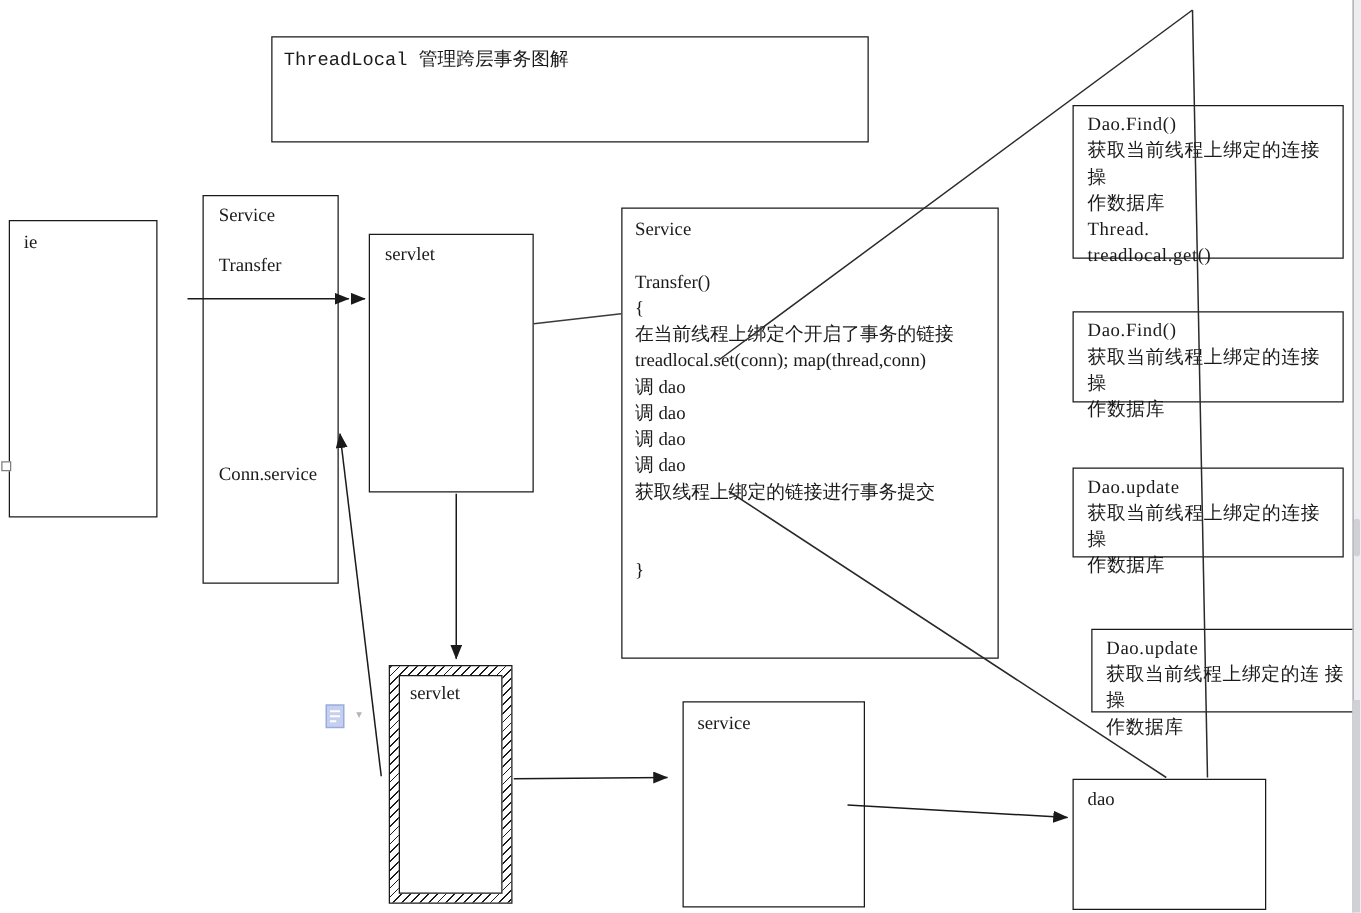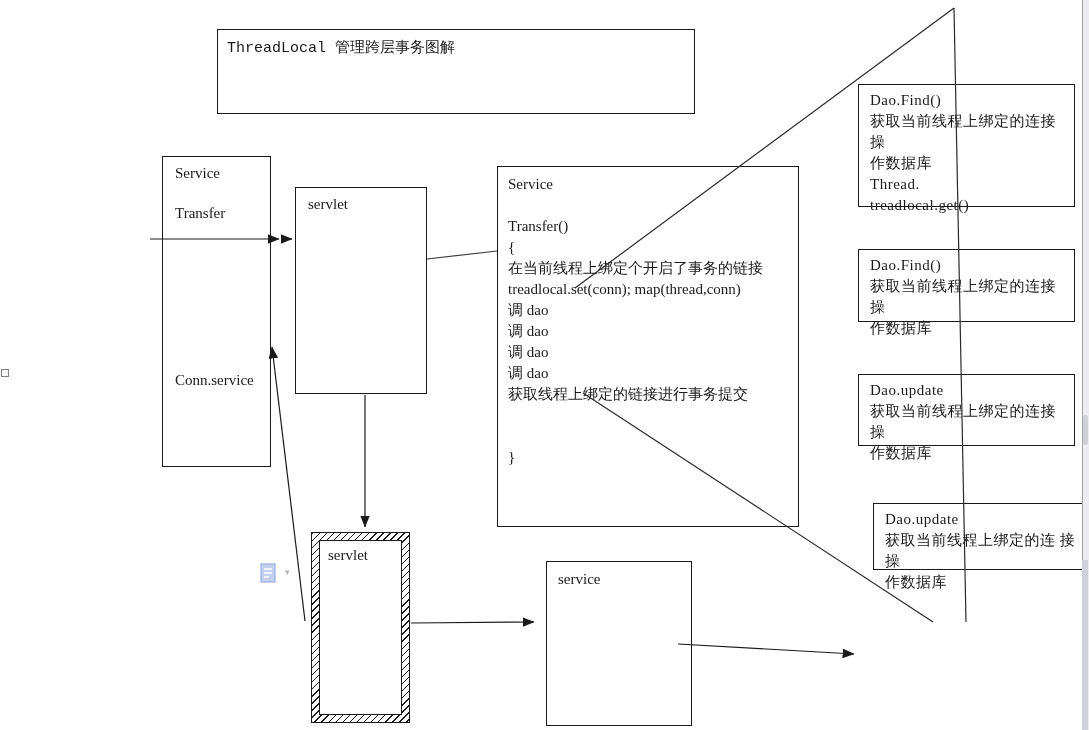--- a/index.html
+++ b/index.html
@@ -54,20 +54,23 @@
 </style>
 </head>
 <body>
 
 <div class="canvas">
 
   <div class="box title-box" style="left:200px;top:29px;width:478px;height:85px;margin-left:17px;">
     <span class="lbl" style="left:9px;top:8px;">ThreadLocal 管理跨层事务图解</span>
   </div>
 
+  <div class="box" style="left:7px;top:176px;width:119px;height:238px;">
+    <span class="lbl" style="left:11px;top:7px;">ie</span>
+  </div>
   <div class="handle"></div>
 
   <div class="box" style="left:162px;top:156px;width:109px;height:311px;">
     <span class="lbl" style="left:12px;top:6px;">Service</span>
     <span class="lbl" style="left:12px;top:46px;">Transfer</span>
     <span class="lbl" style="left:12px;top:213px;">Conn.service</span>
   </div>
 
   <div class="box" style="left:295px;top:187px;width:132px;height:207px;">
     <span class="lbl" style="left:12px;top:6px;">servlet</span>
@@ -109,20 +112,23 @@
   <div class="hatched" style="left:311px;top:532px;width:99px;height:191px;">
     <div class="hatch-inner">
       <span class="lbl">servlet</span>
     </div>
   </div>
 
   <div class="box" style="left:546px;top:561px;width:146px;height:165px;">
     <span class="lbl" style="left:11px;top:7px;">service</span>
   </div>
 
+  <div class="box" style="left:858px;top:623px;width:155px;height:105px;">
+    <span class="lbl" style="left:11px;top:6px;">dao</span>
+  </div>
 
   <svg class="overlay" width="1089" height="730">
     <defs>
       <marker id="arrow" viewBox="0 0 10 8" refX="9.5" refY="4" markerWidth="10" markerHeight="8" orient="auto">
         <path d="M0,0 L10,4 L0,8 z" fill="#1a1a1a"></path>
       </marker>
     </defs>
     <g stroke="#1a1a1a" stroke-width="1.2" fill="none">
 
       <line x1="150" y1="239" x2="279" y2="239" marker-end="url(#arrow)"></line>

